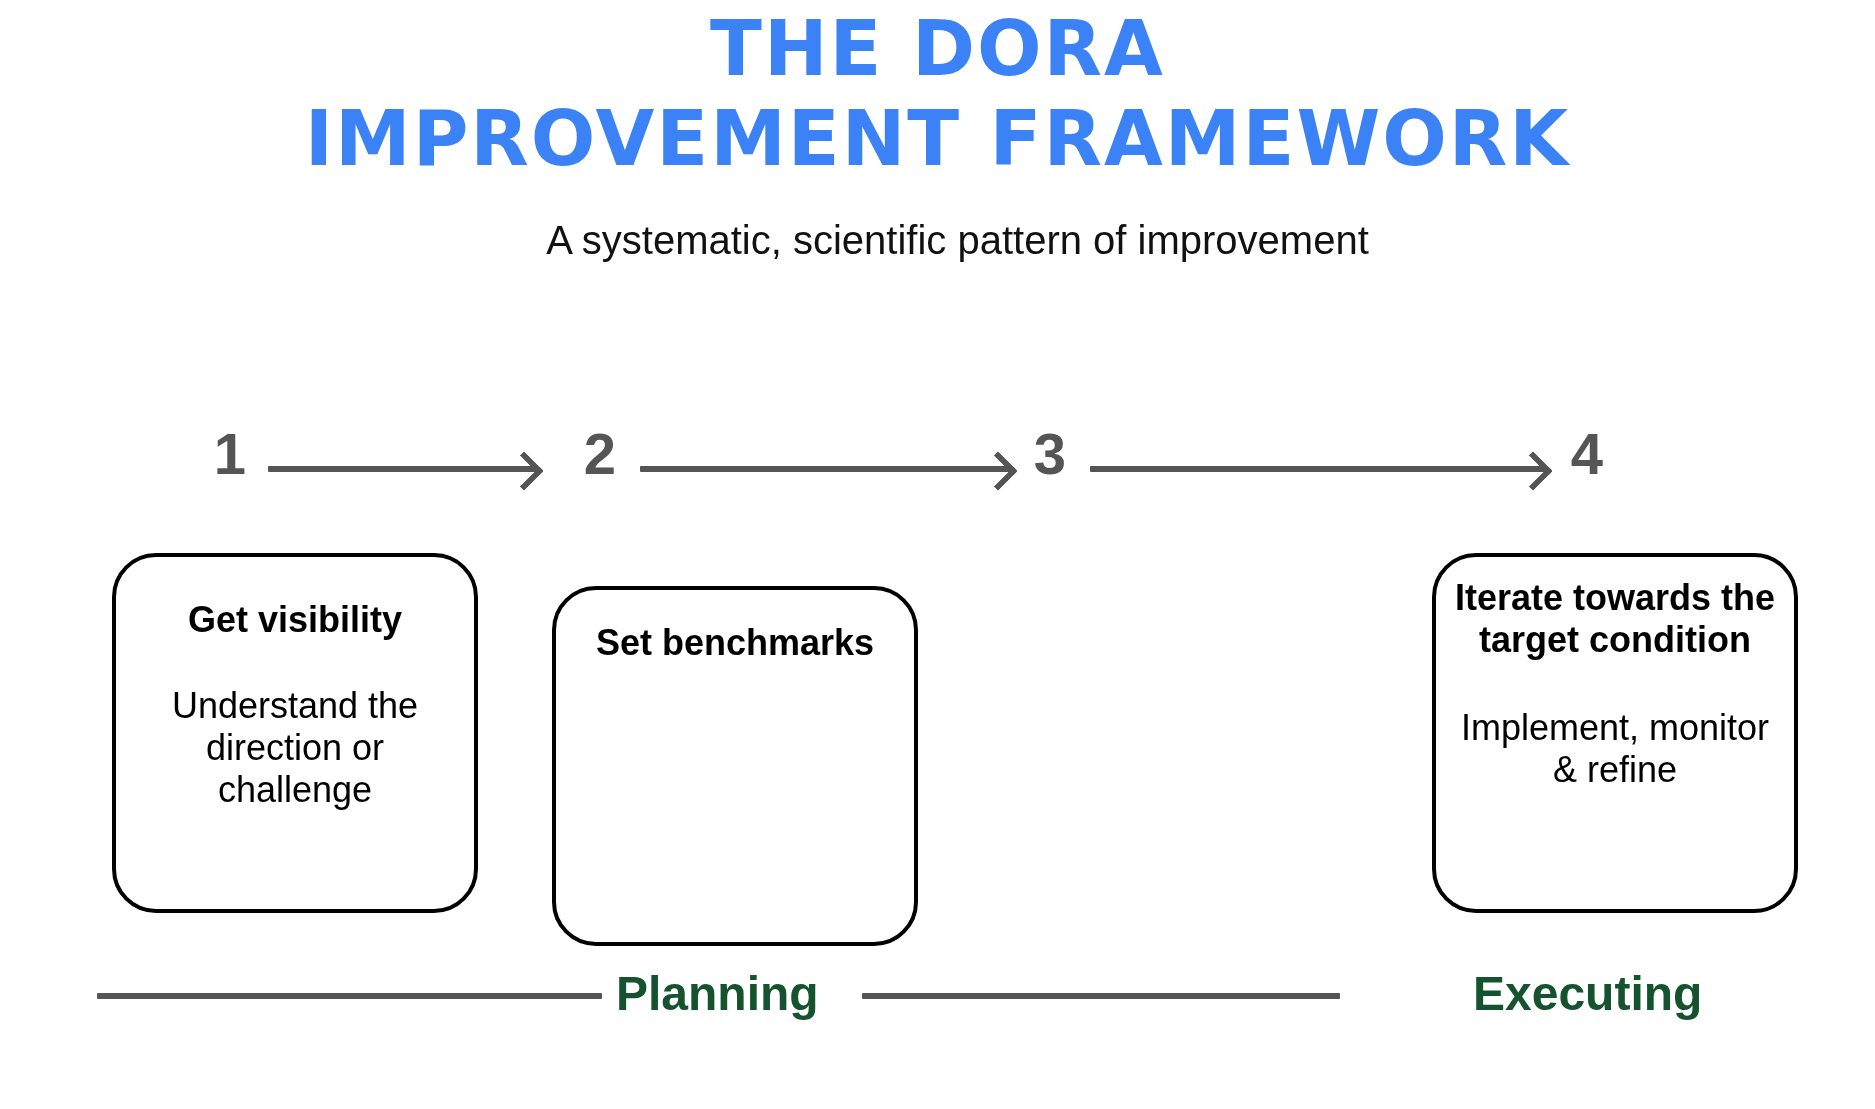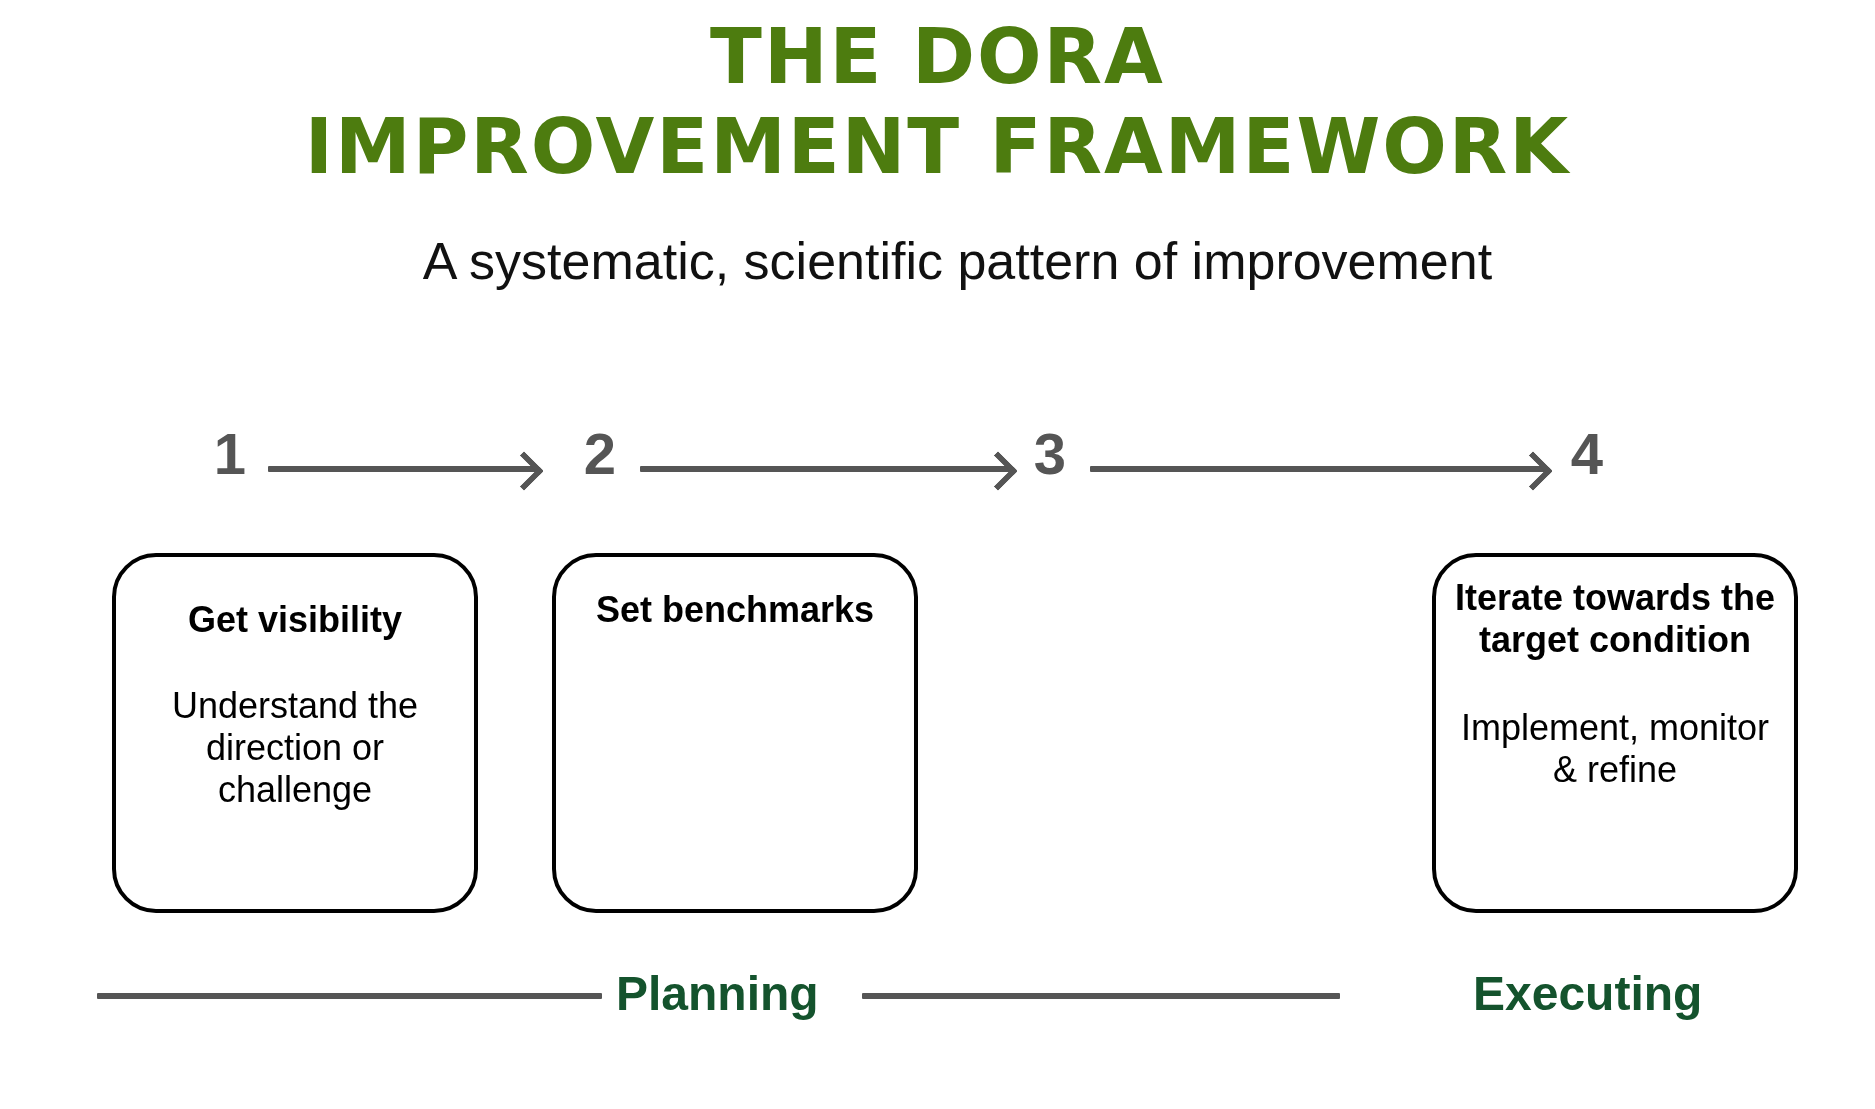--- a/index.html
+++ b/index.html
@@ -18,36 +18,36 @@
 
   
   .header {
     position: absolute;
     left: 0;
     top: 0;
     width: 1875px;
     text-align: center;
   }
   .title {
-    margin: 12px;
+    margin: 4px;
     font-family: "DejaVu Sans", sans-serif;
     font-weight: bold;
     font-size: 76px;
     line-height: 1.18;
     letter-spacing: 2px;
-    color: #4d7c0f;
+    color: #3b82f6;
     text-transform: uppercase;
   }
   .title .line2 { display: block; }
   .subtitle {
-    margin: 11px;
+    margin: 5px;
     padding-top: 30px;
     font-family: "Liberation Sans", sans-serif;
     font-weight: 400;
-    font-size: 52px;
+    font-size: 40px;
     line-height: 1.1;
     color: #111111;
     padding-left: 40px;
   }
 
   
   .steps-row {
     position: absolute;
     left: 0;
     top: 418px;
@@ -115,21 +115,21 @@
     border-radius: 44px;
     box-sizing: border-box;
     background: #ffffff;
     display: flex;
     flex-direction: column;
     align-items: center;
     text-align: center;
     padding: 0 14px;
   }
   .card.c1 { left: 100px;  width: 366px; padding-top: 42px; }
-  .card.c2 { left: 540px;  width: 366px; padding-top: 32px; }
+  .card.c2 { left: 540px;  width: 366px; padding-top: 32px; margin-top: 33px; }
   .card.c3 { left: 976px;  width: 366px; padding-top: 22px; }
   .card.c4 { left: 1420px; width: 366px; padding-top: 20px; }
 
   .card-title {
     font-family: "Liberation Sans", sans-serif;
     font-weight: bold;
     font-size: 36px;
     line-height: 1.17;
     color: #000000;
   }

